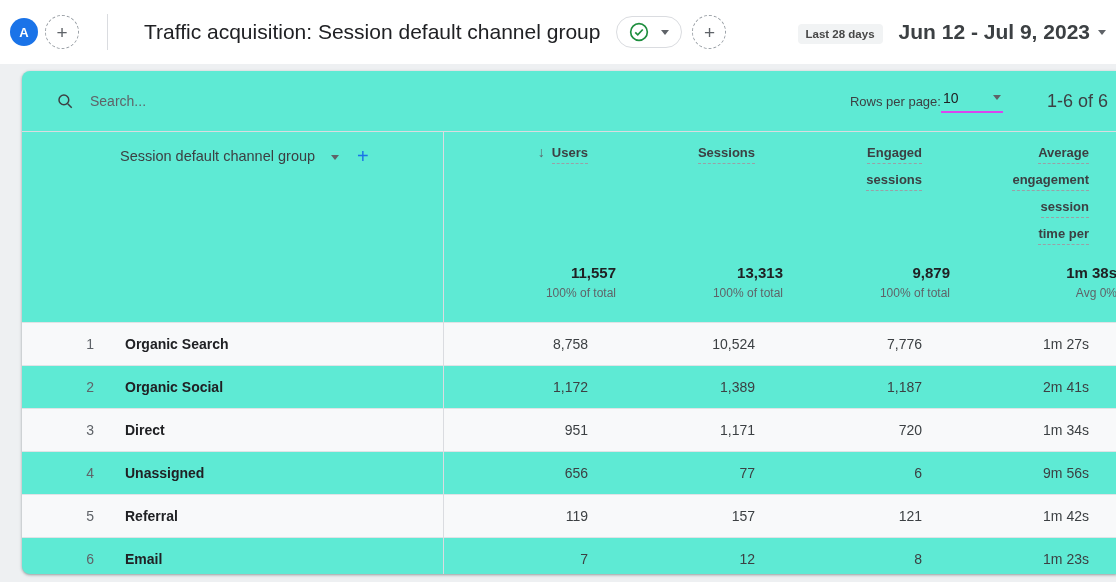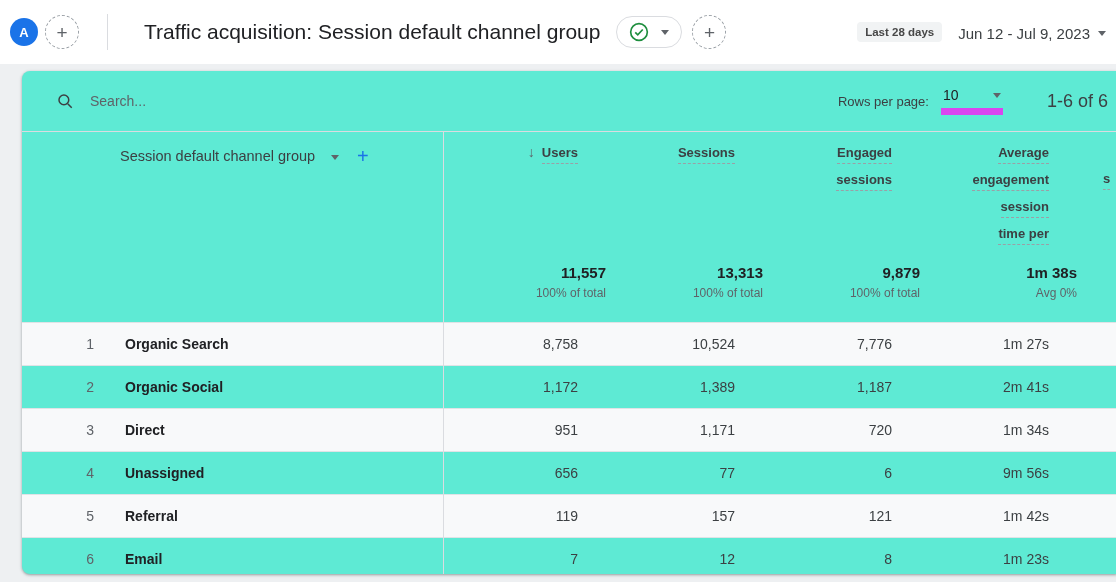--- a/index.html
+++ b/index.html
@@ -33,46 +33,46 @@
     display:flex;align-items:center;gap:12px;background:#fff;cursor:pointer;flex:0 0 auto;
   }
   .caret{width:0;height:0;border-left:4px solid transparent;border-right:4px solid transparent;border-top:5px solid #5f6368;}
   .status-pill + .dashed-circle{margin-left:10px;}
   .topbar-right{margin-left:auto;margin-right:10px;display:flex;align-items:flex-end;gap:16px;}
   .date-badge{
     background:#f1f3f4;border-radius:4px;padding:4px 8px;
     font-size:11.5px;font-weight:700;color:#474747;white-space:nowrap;
   }
   .date-range{display:flex;align-items:center;gap:8px;cursor:pointer;}
-  .date-range-text{font-size:15px;font-weight:400;color:#3c4043;white-space:nowrap;}
+  .date-range-text{font-size:21px;font-weight:700;color:#3c4043;white-space:nowrap;}
   
   .card{
     position:absolute;left:22px;top:71px;width:1094px;height:503px;background:#5eead4;
     border-radius:8px 0 0 8px;
     box-shadow:0 1px 2px rgba(60,64,67,.3), 0 1px 3px 1px rgba(60,64,67,.15);
   }
   .col-divider{position:absolute;left:421px;top:60px;bottom:0;width:1px;background:#dadce0;}
   
   .toolbar{height:60px;display:flex;align-items:center;border-bottom:1px solid #dadce0;}
   .search-wrap{display:flex;align-items:center;margin-left:34px;}
   .search-input{
     border:none;outline:none;background:transparent;margin-left:14px;
     font-family:"Liberation Sans",sans-serif;font-size:14px;color:#202124;width:320px;
   }
   .search-input::placeholder{color:#5f6368;opacity:1;}
   .toolbar-right{margin-left:auto;display:flex;align-items:center;margin-right:8px;}
   .rpp-label{font-size:13px;color:#3c4043;}
   .rpp-select{
-    margin-left:12px;display:flex;align-items:center;justify-content:space-between;
-    width:58px;border-bottom:7px solid #d946ef;padding:0 2px 5px 2px;cursor:pointer;
+    display:flex;align-items:center;justify-content:space-between;
+    width:58px;border-bottom:2px solid #d946ef;padding:0 2px 5px 2px;cursor:pointer;
   }
   .rpp-value{font-size:14px;color:#202124;}
   .pagination{font-size:18px;color:#3c4043;margin-left:44px;white-space:nowrap;}
   
-  .trow{display:grid;grid-template-columns:421px 157px 157px 157px 157px 1fr;}
+  .trow{display:grid;grid-template-columns:421px 157px 157px 157px 157px 1fr;gap:10px;}
   .thead{height:119px;}
   .dim-header{display:flex;align-items:flex-start;padding:16px 0 0 98px;font-size:14.5px;color:#3c4043;cursor:pointer;}
   .dim-header .caret{margin:7px 0 0 16px;}
   .dim-plus{margin:-2px 0 0 18px;color:#1a73e8;font-size:20px;font-weight:400;line-height:1;cursor:pointer;}
   .mhead{padding:12px 22px 0 0;text-align:right;cursor:pointer;}
   .hl{margin-bottom:7px;line-height:15px;}
   .dash{font-size:13px;font-weight:700;color:#3c4043;border-bottom:1px dashed #9aa0a6;padding-bottom:3px;display:inline-block;}
   .sort-arrow{color:#5f6368;font-size:14px;font-weight:400;margin-right:7px;}
   .mhead.trunc{text-align:left;padding:38px 0 0 32px;}
   

